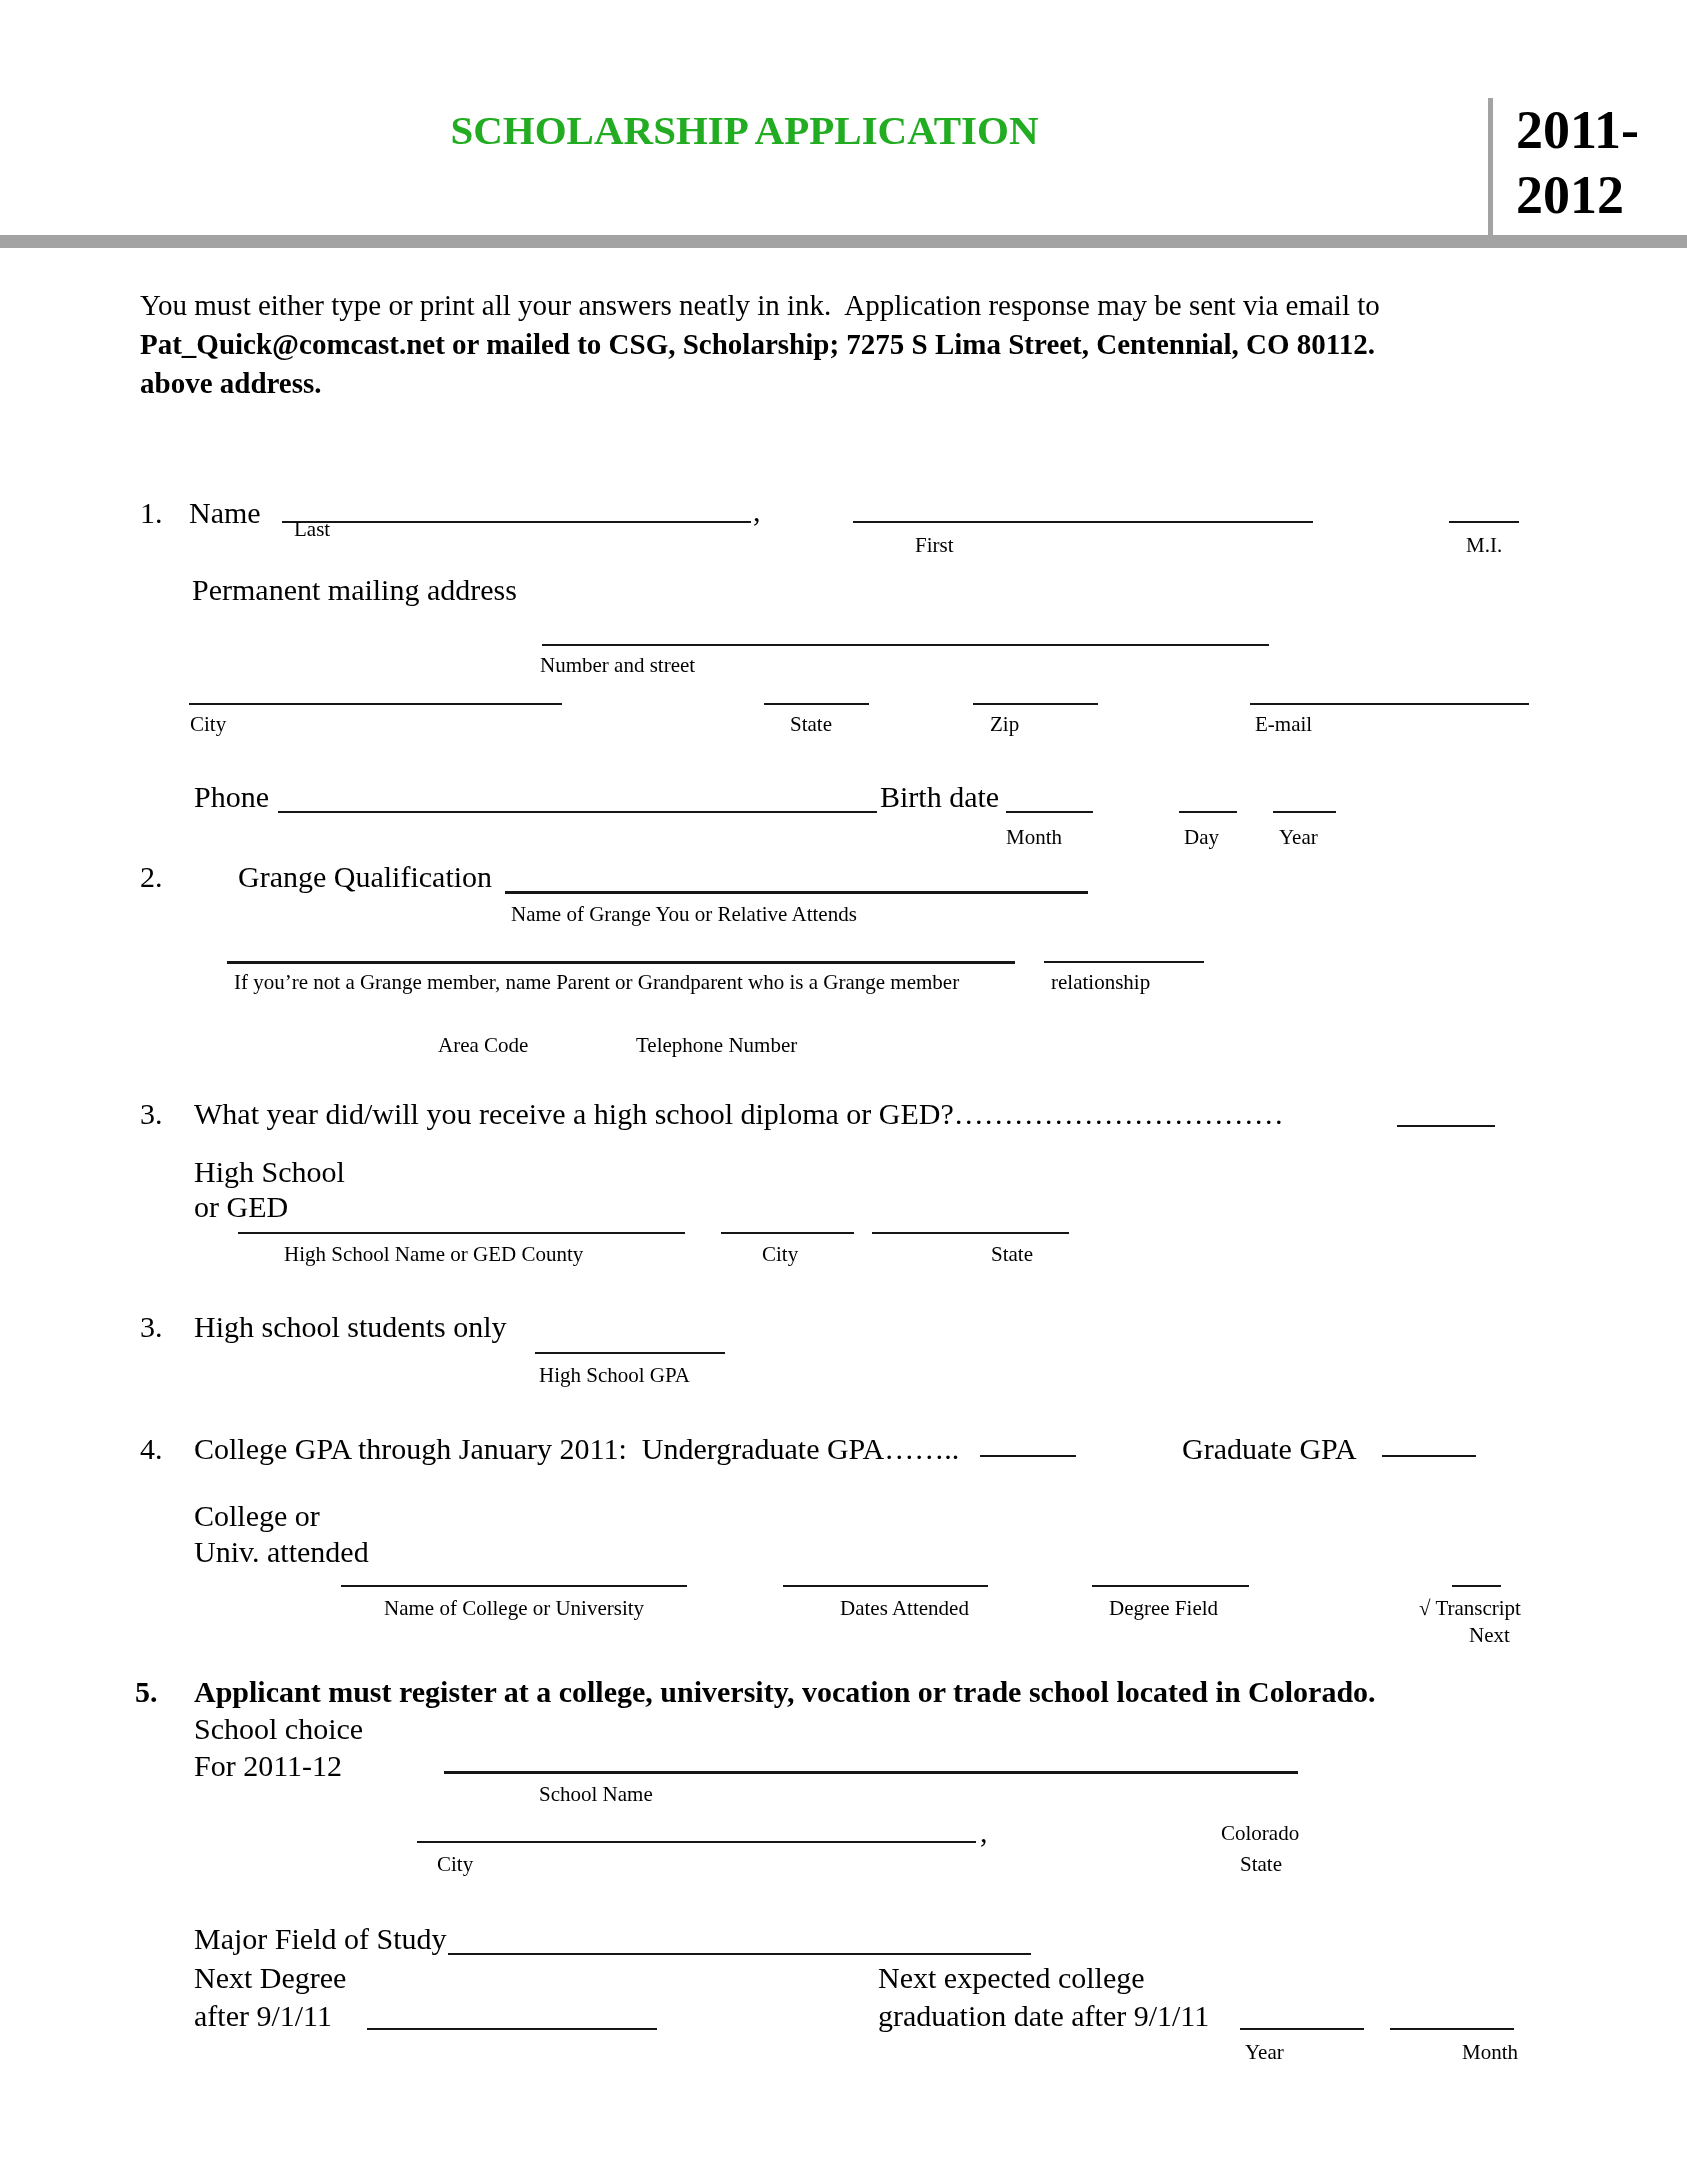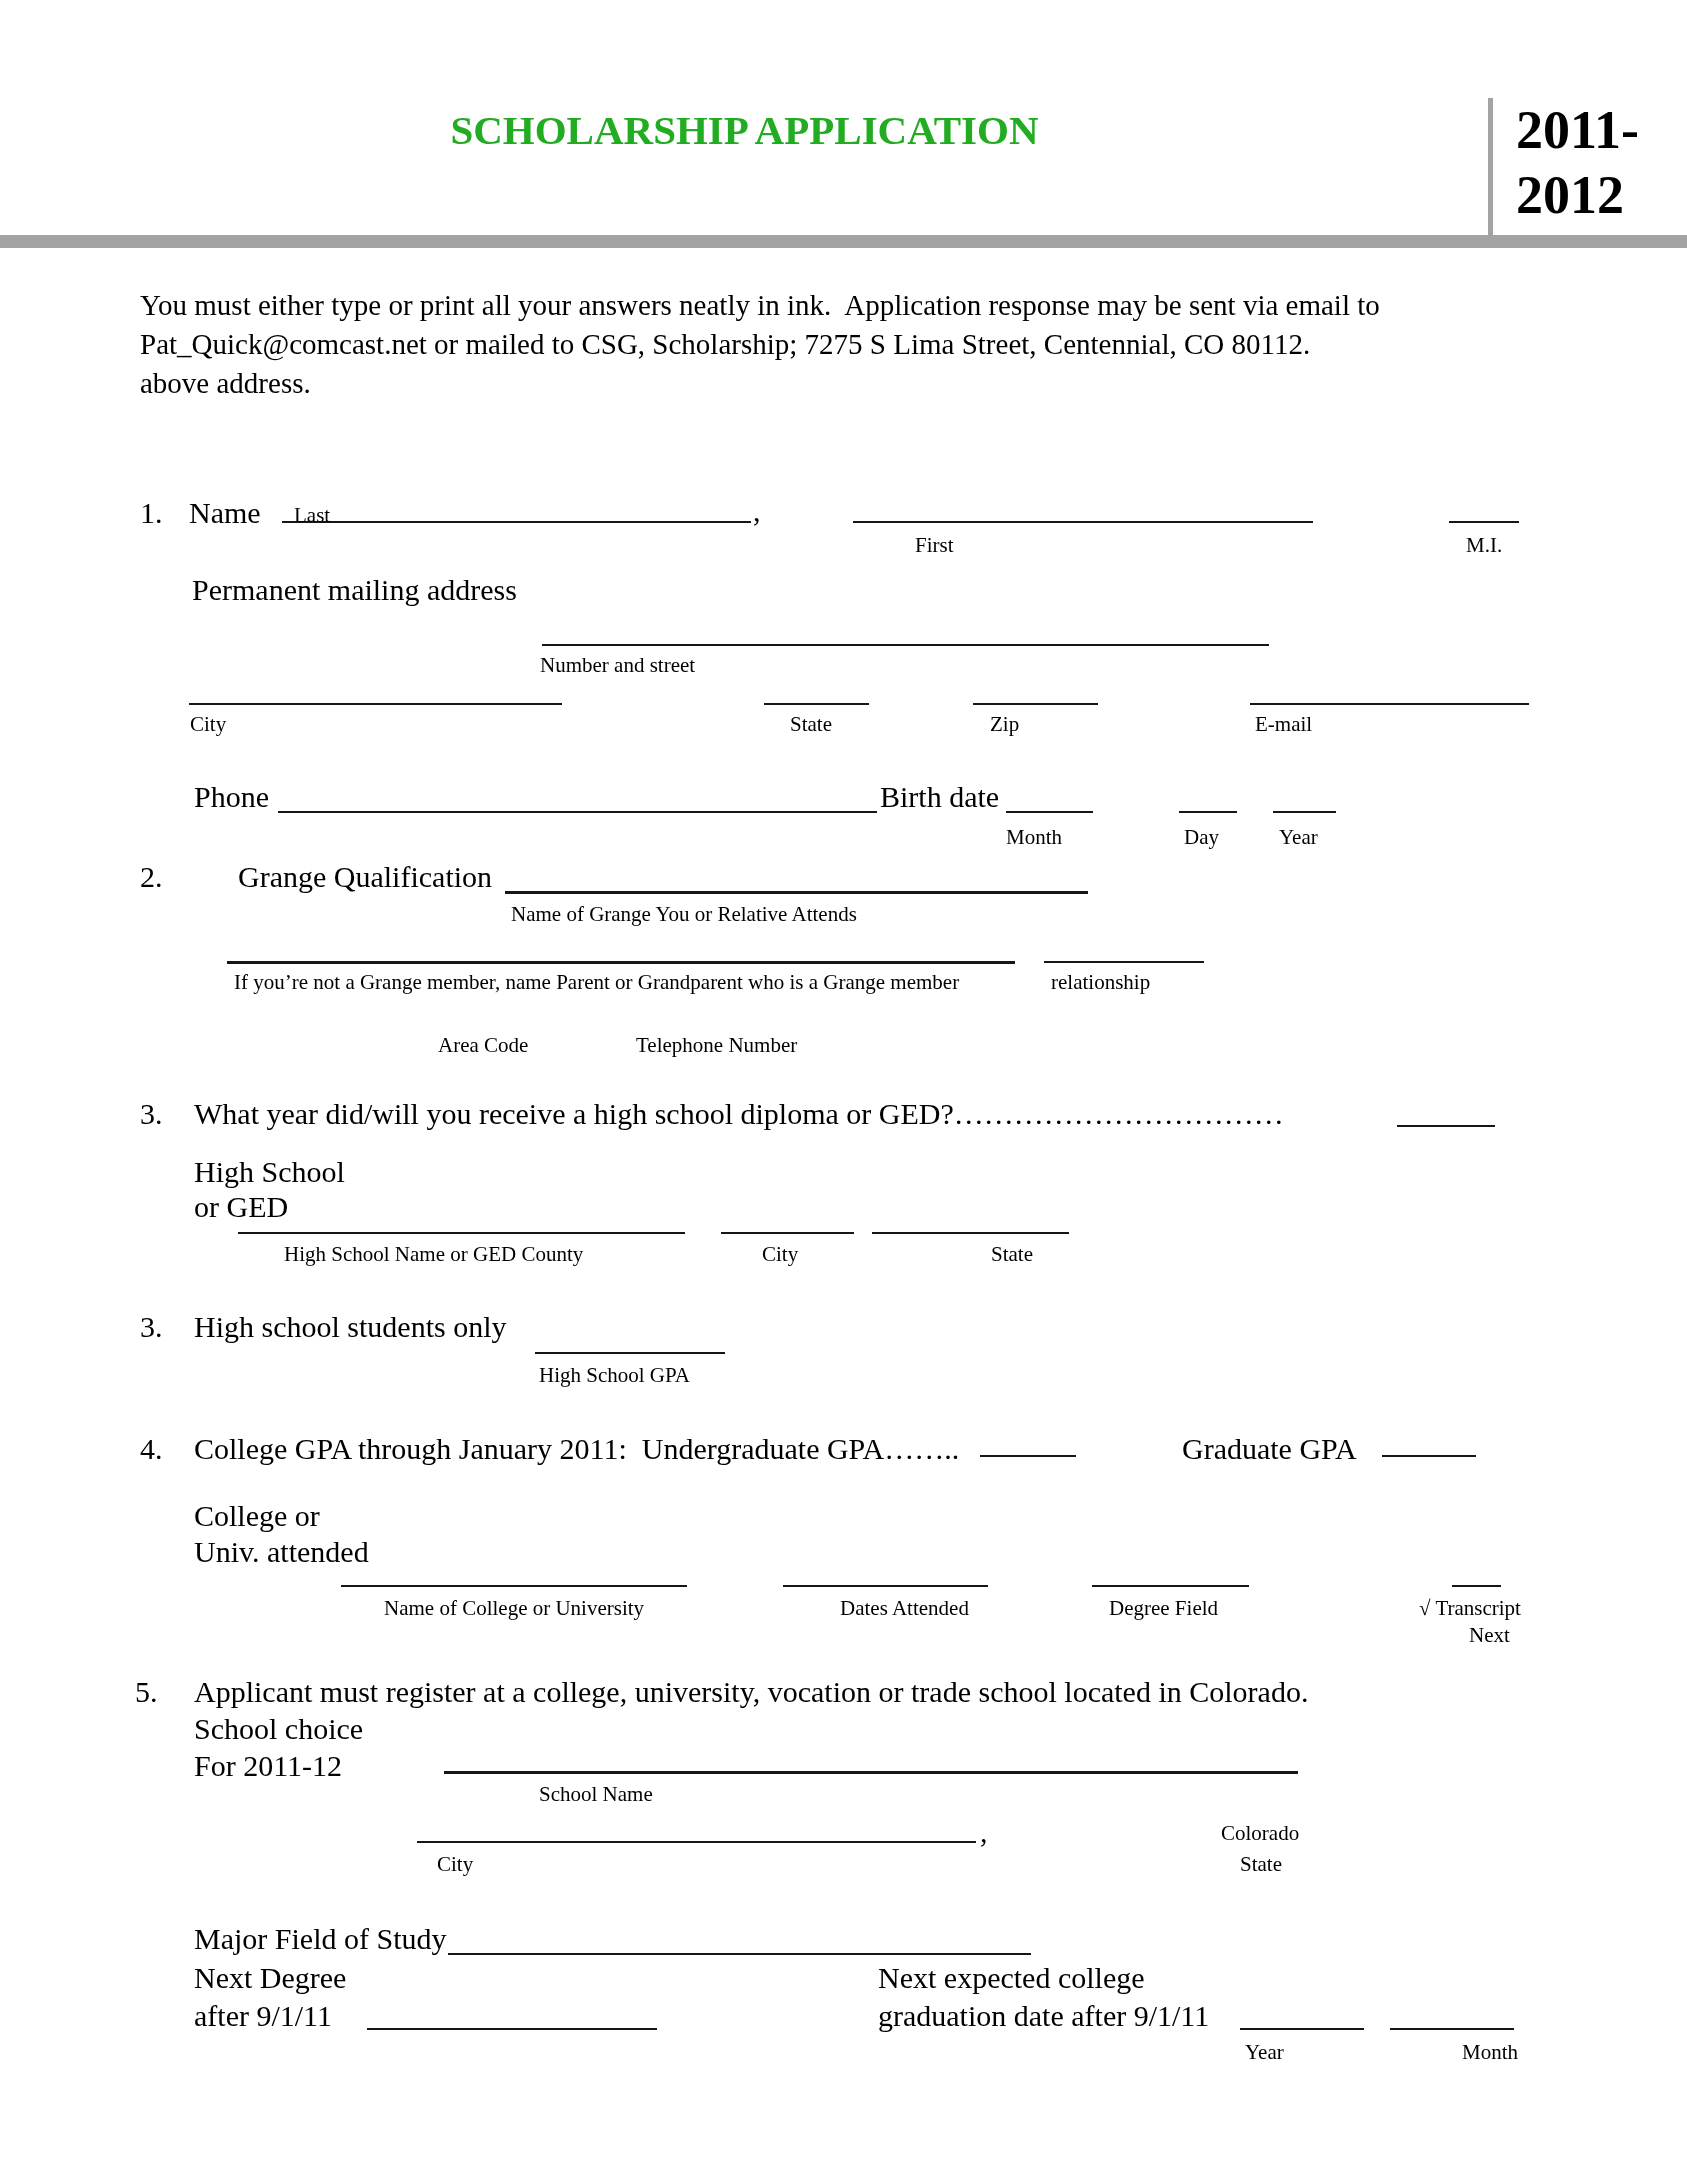--- a/index.html
+++ b/index.html
@@ -1,20 +1,20 @@
 <!DOCTYPE html>
 <html style="font-size:14px"><head>
 <meta charset="utf-8">
 <style>
   html,body {margin:0; padding:0; background:#ffffff;}
   .page {position:relative; width:1687px; height:2184px; background:#ffffff;
          font-family:"Liberation Serif", serif; color:#000; overflow:hidden;}
   .t  {position:absolute; font-size:30px; line-height:1.15; white-space:pre;}
   .s  {position:absolute; font-size:21px; line-height:1.15; white-space:pre;}
-  .b  {font-weight:normal;}
+  .b  {font-weight:bold;}
   .blank {position:absolute; border-bottom:2.6px solid #161616; height:0;}
   .title-block {position:absolute; left:0; top:103px; width:1489px; text-align:center;
                 font-weight:bold; font-size:41px; line-height:54px; color:#22ac22;}
   .vdiv {position:absolute; left:1488px; top:98px; width:5.2px; height:137px; background:#a3a3a3;}
   .year-block {position:absolute; left:1516px; top:98px; font-weight:bold;
                font-size:54px; line-height:65px; color:#000;}
   .hbar {position:absolute; left:0; top:235px; width:1687px; height:13px; background:#a3a3a3;}
   .intro {position:absolute; left:140px; top:286px; font-size:29px; line-height:39px;}
   .intro .ln {white-space:pre;}
 </style>
@@ -38,21 +38,21 @@
     <div class="ln b">Pat_Quick@comcast.net or mailed to CSG, Scholarship; 7275 S Lima Street, Centennial, CO 80112.</div>
     <div class="ln b">above address.</div>
   </div>
 
   <span class="t" style="left:140px;top:496px">1.</span>
   <span class="t" style="left:189px;top:496px">Name</span>
   <div class="blank" style="left:282px;top:521px;width:469px"></div>
   <span class="t" style="left:753px;top:494px">,</span>
   <div class="blank" style="left:853px;top:521px;width:460px"></div>
   <div class="blank" style="left:1449px;top:521px;width:70px"></div>
-  <span class="s" style="left:294px;top:503px">Last</span>
+  <span class="s" style="left:294px;top:517px">Last</span>
   <span class="s" style="left:915px;top:533px">First</span>
   <span class="s" style="left:1466px;top:533px">M.I.</span>
 
   <span class="t" style="left:192px;top:573px">Permanent mailing address</span>
   <div class="blank" style="left:542px;top:644px;width:727px"></div>
   <span class="s" style="left:540px;top:653px">Number and street</span>
 
   <div class="blank" style="left:189px;top:703px;width:373px"></div>
   <div class="blank" style="left:764px;top:703px;width:105px"></div>
   <div class="blank" style="left:973px;top:703px;width:125px"></div>

